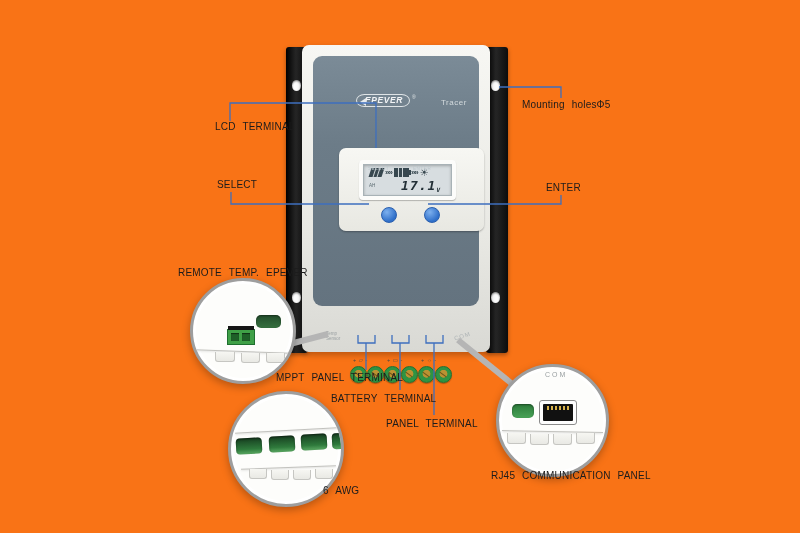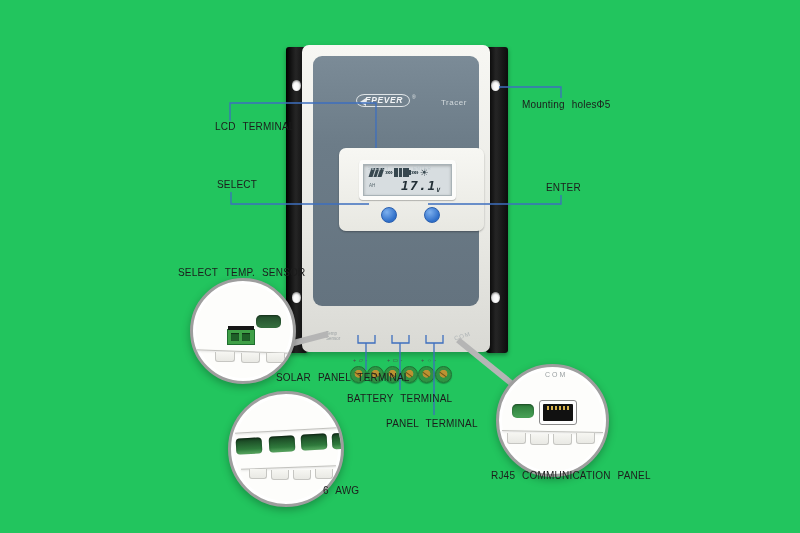--- a/index.html
+++ b/index.html
@@ -1,16 +1,16 @@
 <!DOCTYPE html>
 <html><head>
 <meta charset="utf-8">
 <style>
   html,body{margin:0;padding:0;background:#ffffff;}
-  #canvas{position:relative;width:800px;height:533px;background:#22c55e;overflow:hidden;
+  #canvas{position:relative;width:800px;height:533px;background:#f97316;overflow:hidden;
           font-family:"Liberation Sans",sans-serif;text-decoration:underline;}
   
   .label{position:absolute;font-size:10px;color:#1c1c1c;letter-spacing:.2px;word-spacing:4px;white-space:nowrap;}
   
   .bracket{position:absolute;width:22px;background:linear-gradient(90deg,#000,#262626 45%,#0c0c0c);border-radius:3px;
            box-shadow:0 2px 4px rgba(0,0,0,.35);}
   .hole{position:absolute;width:9px;height:11px;border-radius:50%;background:#fdfdfd;box-shadow:inset 0 1px 2px rgba(0,0,0,.5);}
   .face{position:absolute;left:302px;top:45px;width:188px;height:307px;border-radius:7px;
         background:linear-gradient(180deg,#f7f7f3,#e9e9e4 60%,#d9d9d4);box-shadow:0 3px 6px rgba(0,0,0,.25);}
   .panel-dark{position:absolute;left:11px;top:11px;width:166px;height:250px;border-radius:9px;
@@ -201,20 +201,20 @@
     <div class="notch" style="left:8px;top:66px;width:17px;height:10px;"></div>
     <div class="notch" style="left:31px;top:67px;width:17px;height:10px;"></div>
     <div class="notch" style="left:54px;top:67px;width:17px;height:10px;"></div>
     <div class="notch" style="left:77px;top:66px;width:17px;height:10px;"></div>
   </div>
 
   <div class="label" style="left:215px;top:121px;">LCD TERMINAL</div>
   <div class="label" style="left:217px;top:179px;">SELECT</div>
   <div class="label" style="left:522px;top:99px;">Mounting holesΦ5</div>
   <div class="label" style="left:546px;top:182px;">ENTER</div>
-  <div class="label" style="left:178px;top:267px;">SELECT TEMP. SENSOR</div>
-  <div class="label" style="left:276px;top:372px;">SOLAR PANEL TERMINAL</div>
-  <div class="label" style="left:347px;top:393px;">BATTERY TERMINAL</div>
+  <div class="label" style="left:178px;top:267px;">REMOTE TEMP. EPEVER</div>
+  <div class="label" style="left:276px;top:372px;">MPPT PANEL TERMINAL</div>
+  <div class="label" style="left:331px;top:393px;">BATTERY TERMINAL</div>
   <div class="label" style="left:386px;top:418px;">PANEL TERMINAL</div>
   <div class="label" style="left:323px;top:485px;">6 AWG</div>
   <div class="label" style="left:491px;top:470px;">RJ45 COMMUNICATION PANEL</div>
 
 </div>
 
 </body></html>

